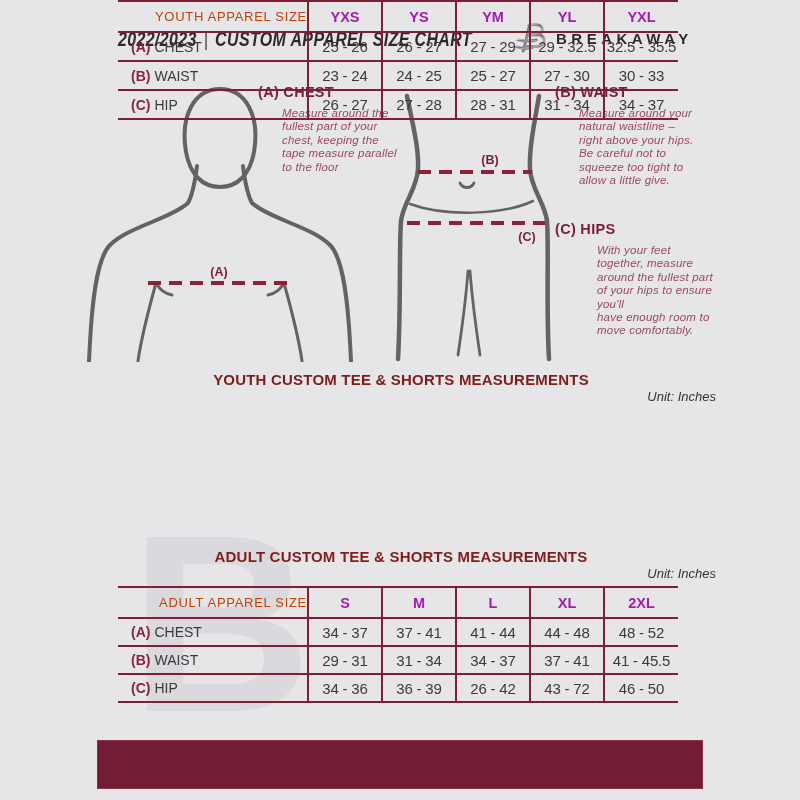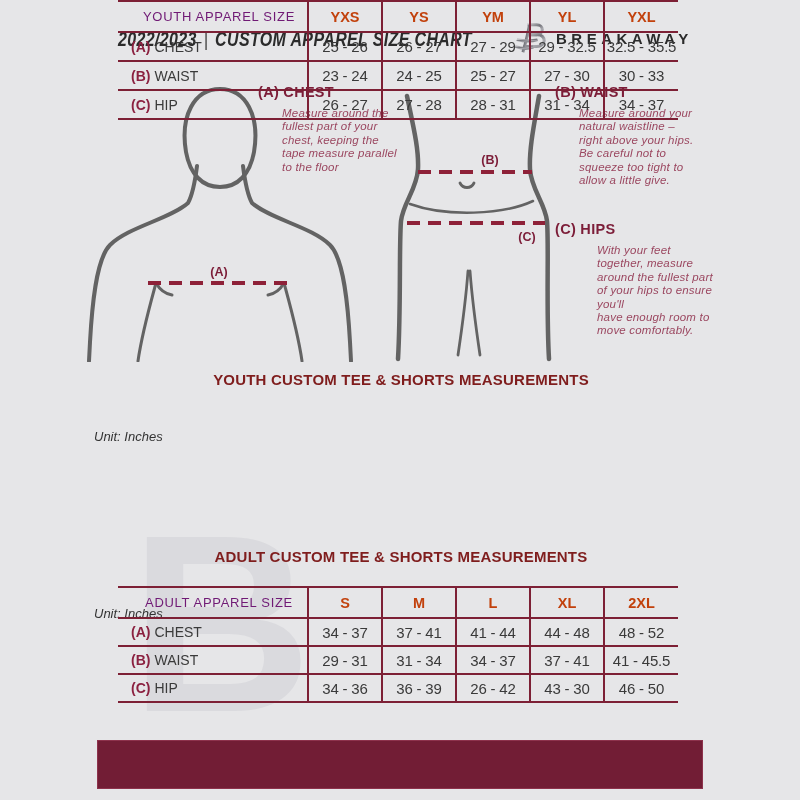--- a/index.html
+++ b/index.html
@@ -25,36 +25,36 @@
   .guide-heading { position:absolute; font-weight:700; font-size:14.5px; color:#7c1d38; letter-spacing:0.3px; }
   .guide-body {
     position:absolute; font-style:italic; font-size:11.5px; line-height:13.4px;
     color:#9b4760; white-space:pre-line; letter-spacing:0.2px;margin-left:24px;
   }
   .figure-svg { position:absolute; }
 
   
   .section-title { position:absolute; left:0; width:630px; text-align:center;
     font-weight:700; font-size:15px; color:#7f1d1d; letter-spacing:0.2px; }
-  .section-unit { position:absolute; left:8px; width:630px; text-align:left;
-    font-style:italic; font-size:13px; color:#333;margin-top:40px; }
+  .section-unit { position:absolute; left:0; width:630px; text-align:right;
+    font-style:italic; font-size:13px; color:#333; }
 
   
   table.size-table { position:absolute; left:32px; width:560px; border-collapse:collapse; table-layout:fixed; }
   .size-table col.c-label { width:190px; }
   .size-table col.c-val   { width:74px; }
   .size-table th, .size-table td {
     border-top:2px solid #7d2035; border-bottom:2px solid #7d2035;
     padding:0; text-align:center; vertical-align:middle; background:transparent;
   }
   .size-table th:not(:first-child), .size-table td:not(:first-child) { border-left:2px solid #7d2035; }
-  .size-table th { height:29px; font-size:14.5px; font-weight:700; color:#c2410c; }
+  .size-table th { height:29px; font-size:14.5px; font-weight:700; color:#a21caf; }
   .size-table th.size-col-label {
-    text-align:center; padding-left:13px; font-weight:400; font-size:13px;
-    letter-spacing:0.7px; color:#701a75;
+    text-align:right; padding-left:13px; font-weight:400; font-size:13px;
+    letter-spacing:0.7px; color:#c2410c;
   }
   #youth-table td { height:27px; }
   #adult-table td { height:26px; }
   .size-table td.rowlabel { text-align:left; padding-left:13px; font-size:14px; color:#3a3a3a; }
   .size-table td.rowlabel .prefix { color:#8b2140; font-weight:700; margin-right:4px; }
   .size-table td.value { font-size:15px; color:#3a3a3a; letter-spacing:-0.2px; }
 
   
   .watermark {
     position:absolute; left:44px; top:498px; font-size:252px; line-height:1;
@@ -238,21 +238,21 @@
         <td class="value">31 - 34</td>
         <td class="value">34 - 37</td>
         <td class="value">37 - 41</td>
         <td class="value">41 - 45.5</td>
       </tr>
       <tr>
         <td class="rowlabel"><span class="prefix">(C)</span><span>HIP</span></td>
         <td class="value">34 - 36</td>
         <td class="value">36 - 39</td>
         <td class="value">26 - 42</td>
-        <td class="value">43 - 30</td>
+        <td class="value">43 - 72</td>
         <td class="value">46 - 50</td>
       </tr>
     </tbody>
       </table>
 
     <div class="footer-bar"></div>
 
   </div>
 </div>
 

